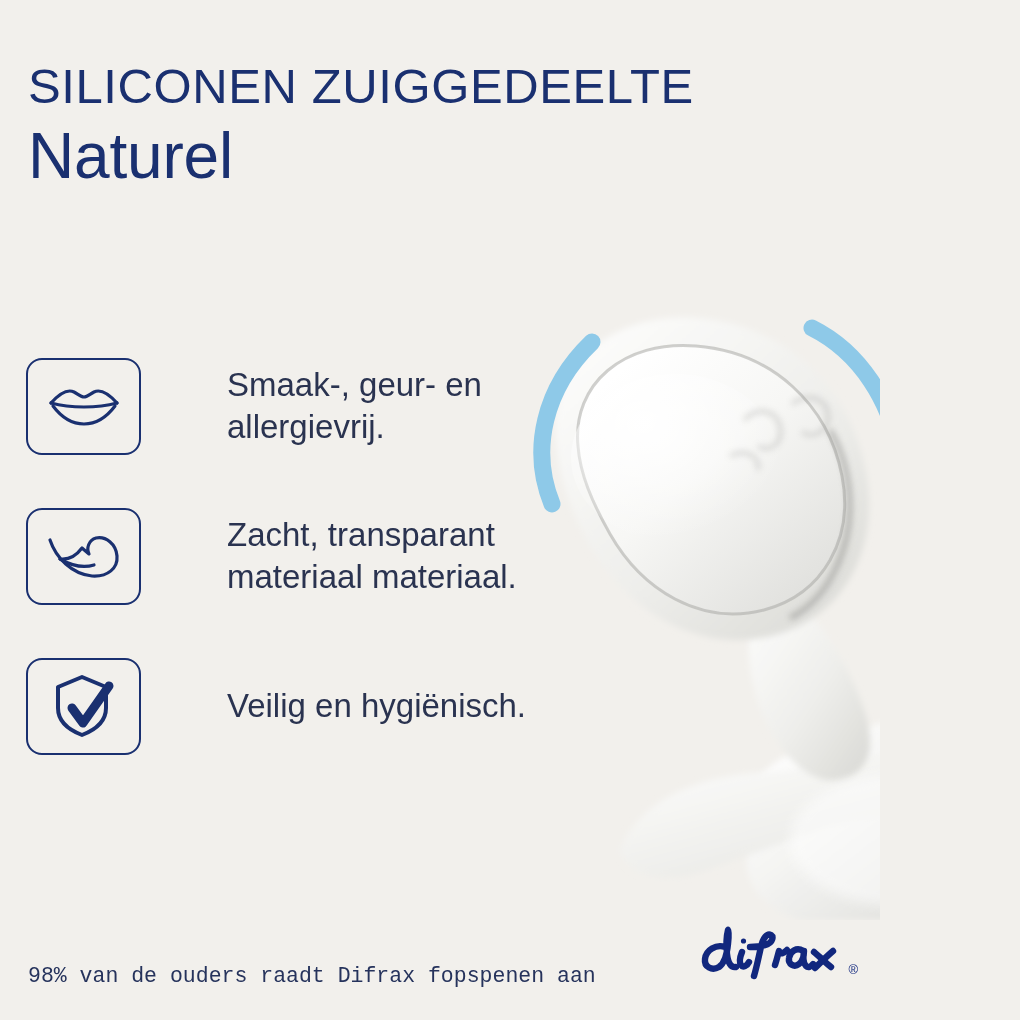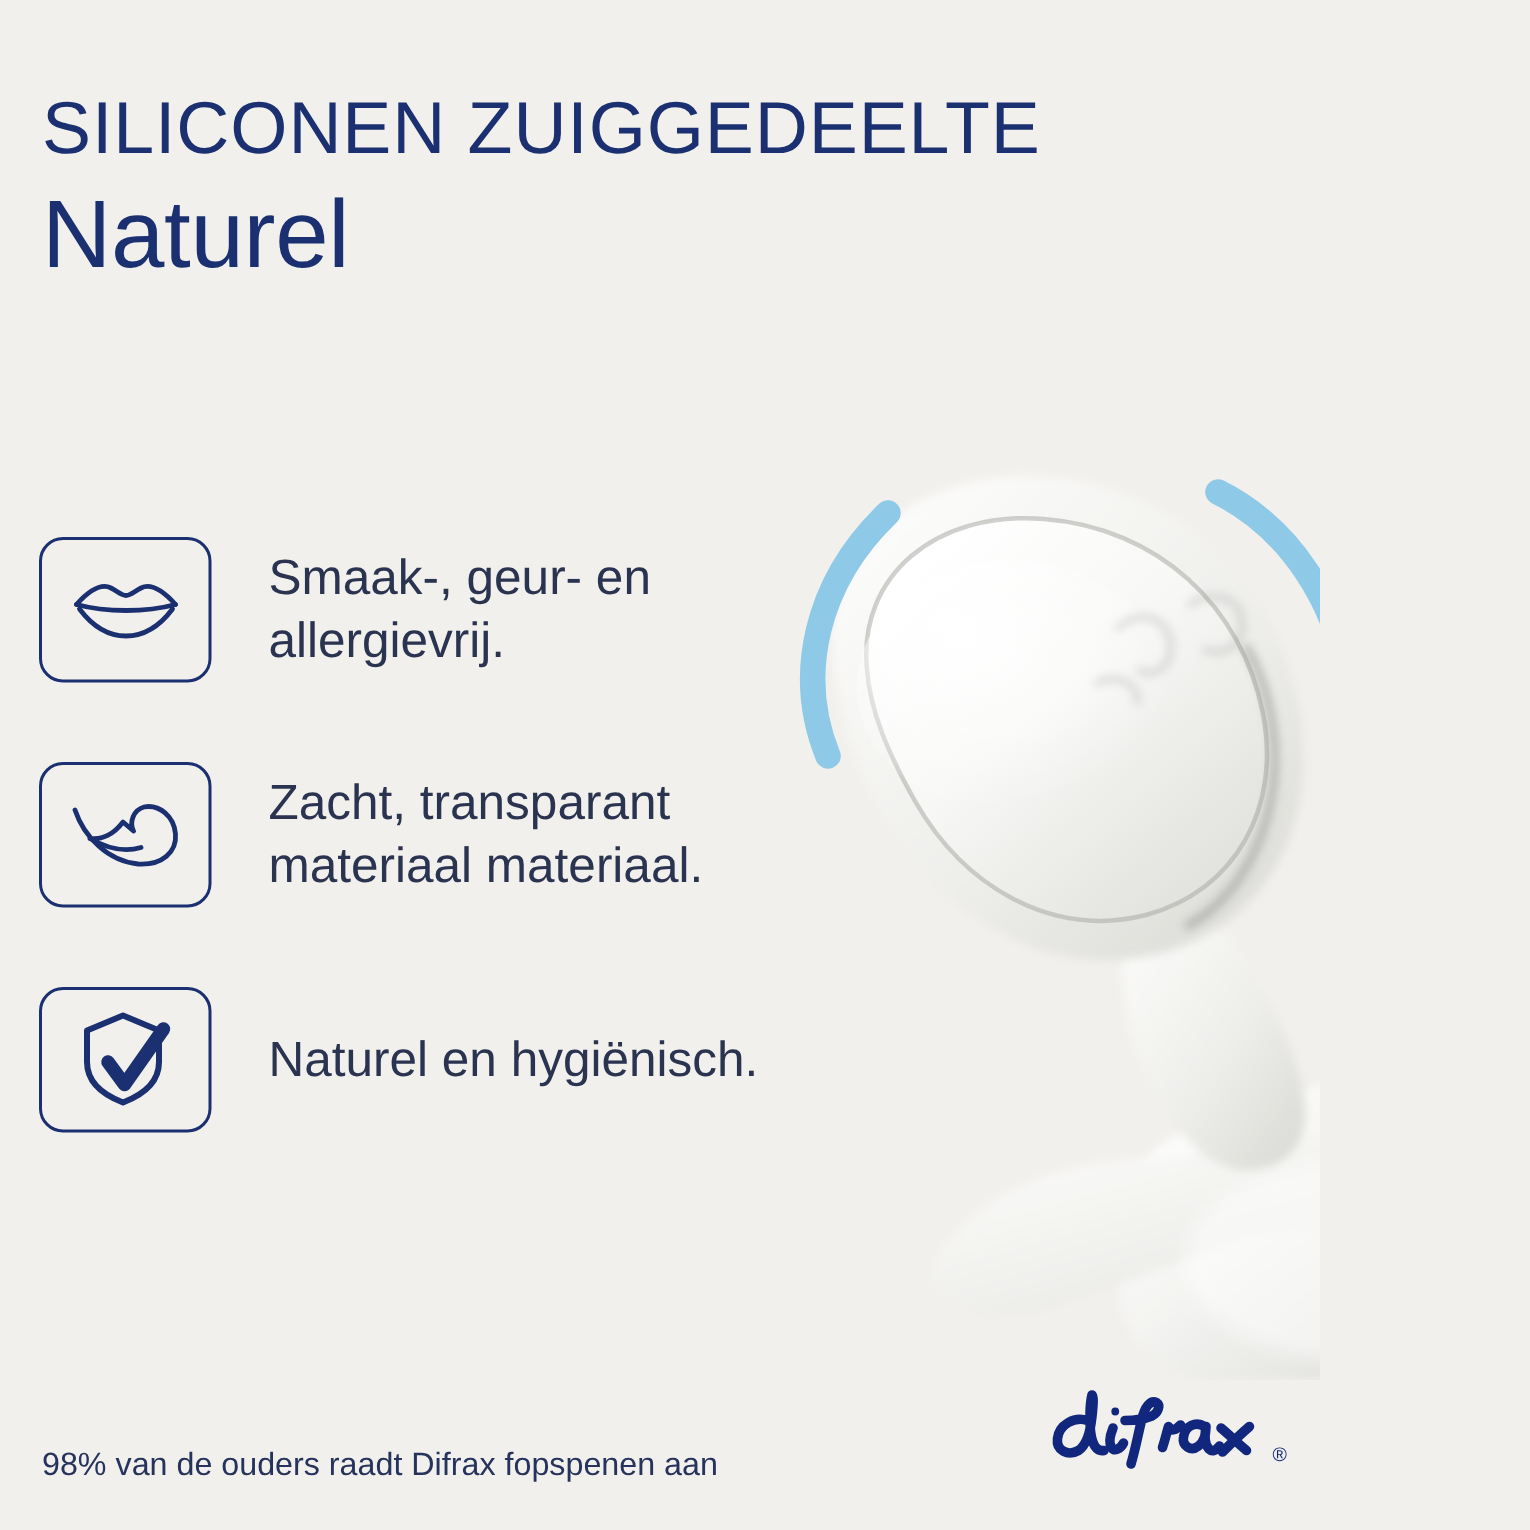--- a/index.html
+++ b/index.html
@@ -54,20 +54,21 @@
     position: absolute;
     left: 26px;
     top: 356px;
     width: 520px;
   }
   .feature-row {
     display: flex;
     align-items: center;
     height: 100px;
     margin-bottom: 50px;
+    gap: 48px;
   }
   .feature-row:last-child { margin-bottom: 0; }
 
   .icon-box {
     flex: 0 0 auto;
     width: 115px;
     height: 97px;
     border: 2.6px solid #1a3070;
     border-radius: 16px;
     box-sizing: border-box;
@@ -110,21 +111,21 @@
   
   .footer-claim {
     position: absolute;
     left: 28px;
     bottom: 28px;
     color: #26335c;
     font-size: 21.5px;
     line-height: 1.42;
     max-width: 620px;
   }
-  .footer-claim span { display: block; }
+  .footer-claim span { display: block; font-family: Liberation Mono, monospace; }
 
   .logo {
     position: absolute;
     right: 22px;
     bottom: 34px;
     display: flex;
     align-items: flex-end;
   }
   .logo svg { display: block; }
   .logo-reg {
@@ -242,21 +243,21 @@
 
     <div class="feature-row">
       <div class="icon-box">
         <span>
           <svg width="66" height="64" viewBox="0 0 66 64" xmlns="http://www.w3.org/2000/svg">
             <path d="M7 13 L 31 3 L 55 13 L 55 34 C 55 48, 44 56, 31 61 C 18 56, 7 48, 7 34 Z" fill="none" stroke="#1a3070" stroke-width="4" stroke-linejoin="round"></path>
             <path d="M21 34 L 32 49 L 58 12" fill="none" stroke="#1a3070" stroke-width="9" stroke-linecap="round" stroke-linejoin="round"></path>
           </svg>
         </span>
       </div>
-      <div class="feature-text">Naturel en hygiënisch.</div>
+      <div class="feature-text">Veilig en hygiënisch.</div>
     </div>
 
   </div>
 
   <div class="footer-claim">
     <span>98% van de ouders raadt Difrax fopspenen aan</span>
   </div>
 
   <div class="logo">
     <span>

